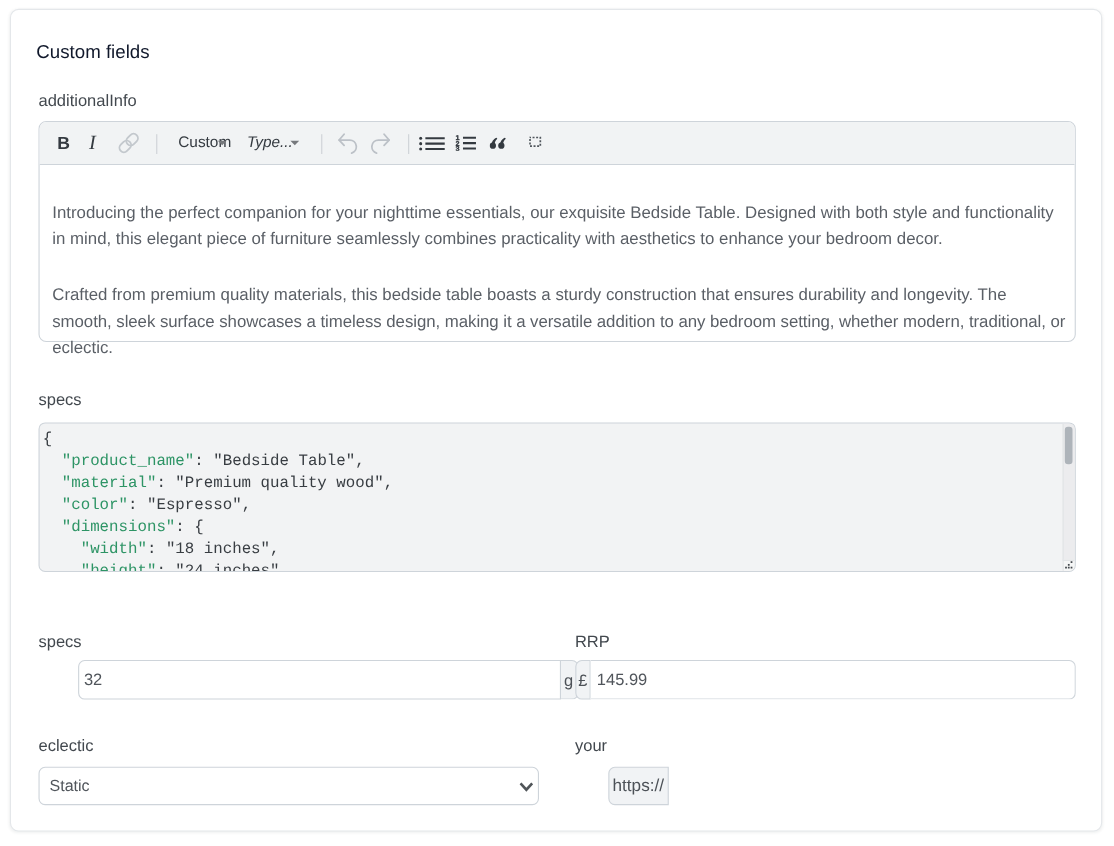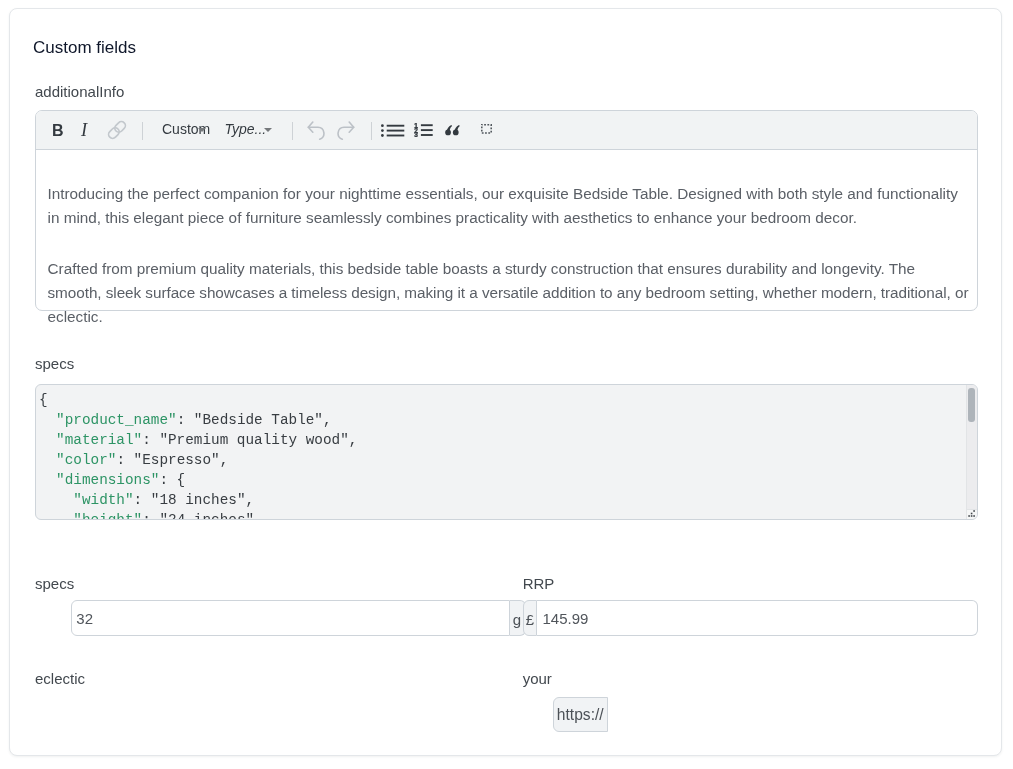--- a/index.html
+++ b/index.html
@@ -183,18 +183,23 @@
       <div class="addon">g</div>
     </div>
 
   <div class="lbl lbl-rrp">RRP</div>
   <div class="fgroup g-rrp">
       <div class="addon">£</div>
       <div class="ibox">145.99</div>
     </div>
 
   <div class="lbl lbl-page">eclectic</div>
+  <div class="g-page">Static
+    <svg class="chev" viewBox="0 0 13 9">
+        <path d="M1.2 1.2 L6.5 6.9 L11.8 1.2" fill="none" stroke="#505559" stroke-width="2.4" stroke-linecap="butt" stroke-linejoin="miter"></path>
+      </svg>
+  </div>
 
   <div class="lbl lbl-link">your</div>
   <div class="fgroup g-link">
       <div class="addon">https://</div>
     </div>
 </div>
 
 </body></html>

